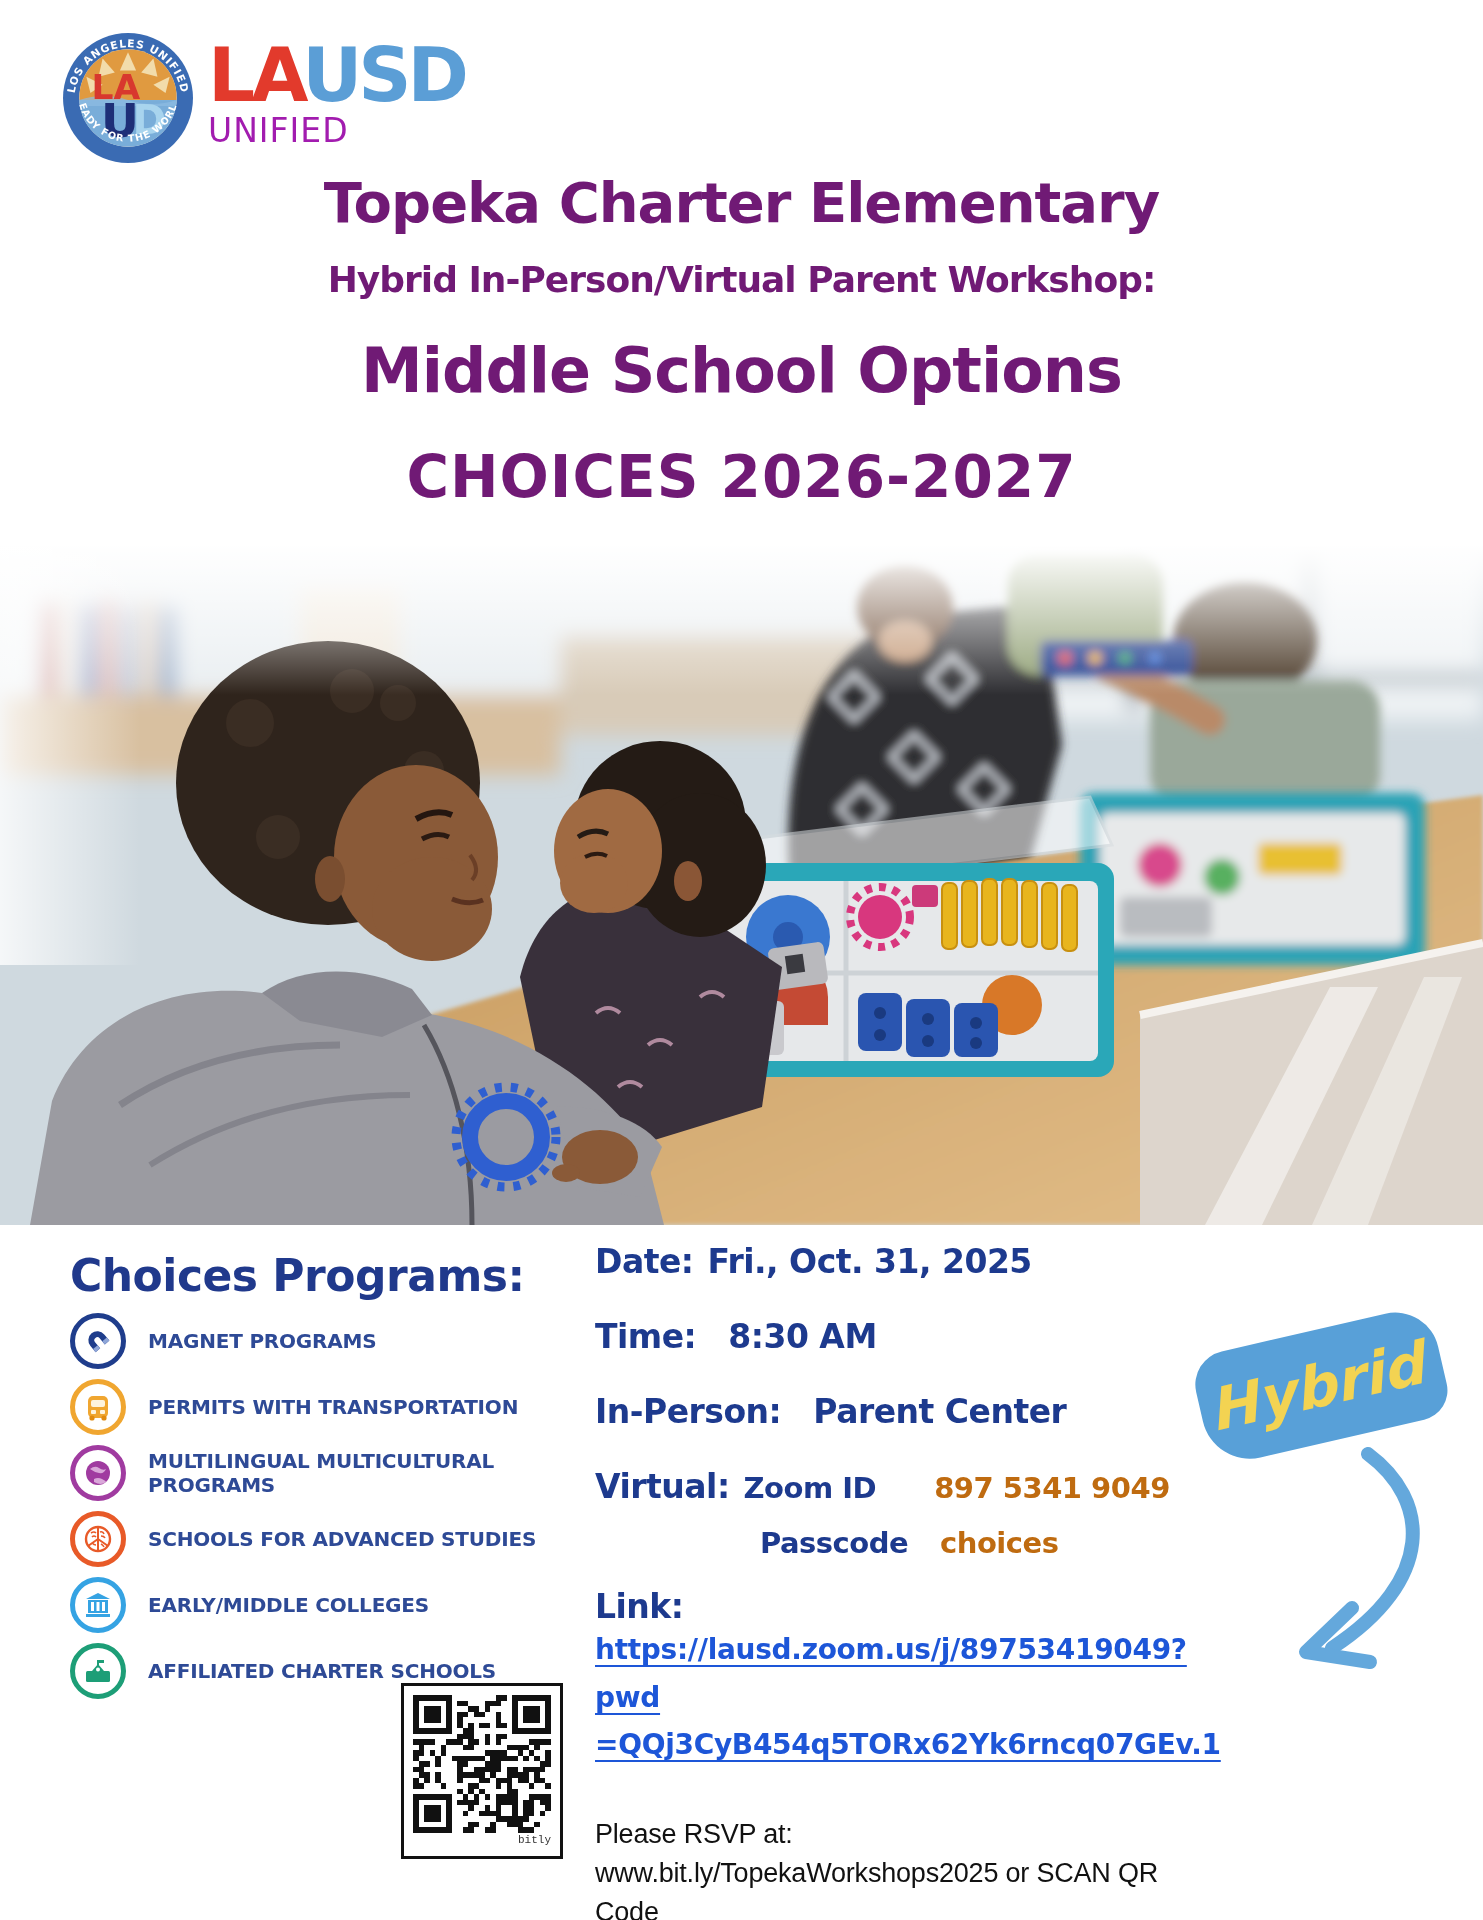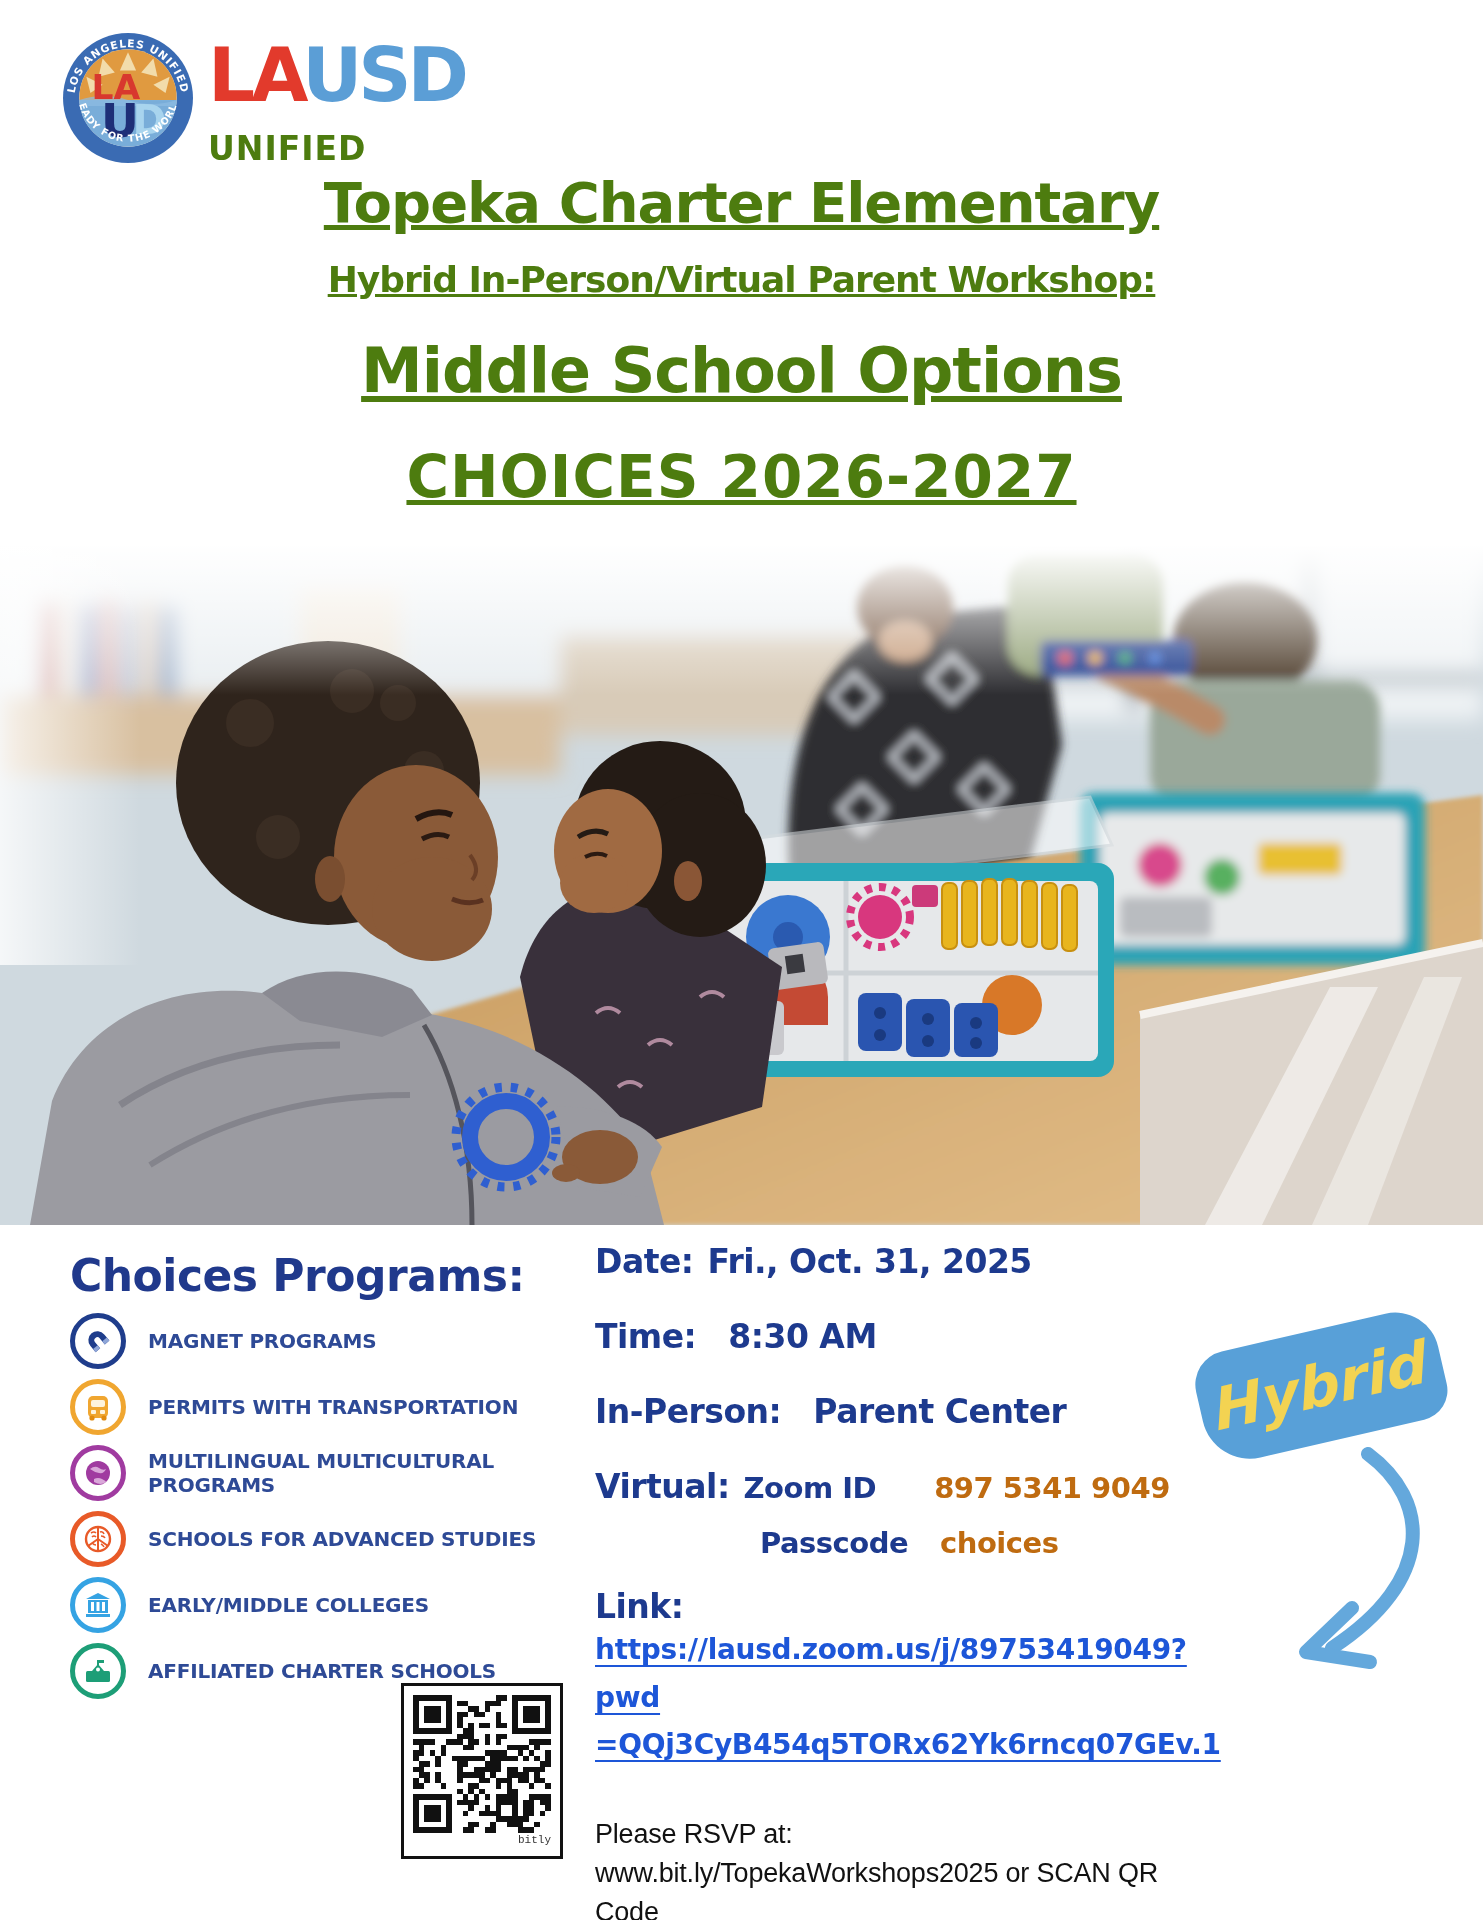--- a/index.html
+++ b/index.html
@@ -7,23 +7,23 @@
     width:1483px;height:1920px;position:relative;background:#ffffff;
     font-family:"DejaVu Sans", sans-serif;overflow:hidden;
   }
   
   .logo{position:absolute;left:62px;top:32px;display:flex;align-items:flex-start;}
   .seal{width:132px;height:132px;}
   .wordmark{margin-left:14px;margin-top:6px;line-height:1;}
   .wordmark .big{font-size:74px;font-weight:bold;letter-spacing:-4px;}
   .wm-la{color:#e23a2c;}
   .wm-usd{color:#5b9ed6;}
-  .wordmark .unified{font-size:33px;font-weight:bold;color:#4d7c0f;letter-spacing:1px;margin-top:20px;}
-  
-  .headline{position:absolute;left:0;top:170px;width:1483px;text-align:center;color:#4d7c0f;text-decoration:underline;}
+  .wordmark .unified{font-size:33px;font-weight:normal;color:#a21caf;letter-spacing:1px;margin-top:2px;}
+  
+  .headline{position:absolute;left:0;top:170px;width:1483px;text-align:center;color:#701a75;}
   .h-school{font-size:56px;font-weight:bold;letter-spacing:-1px;}
   .h-sub{font-size:36px;font-weight:bold;margin-top:24px;letter-spacing:-1px;}
   .h-topic{font-size:62px;font-weight:bold;margin-top:34px;letter-spacing:-1px;}
   .h-prog{font-size:58px;font-weight:bold;margin-top:36px;letter-spacing:1px;}
   
   .photo{position:absolute;left:0;top:545px;width:1483px;height:680px;}
   .photo svg{display:block;width:100%;height:100%;}
   
   .programs{position:absolute;left:70px;top:1250px;width:470px;}
   .programs-heading{font-size:44px;font-weight:bold;color:#20398c;letter-spacing:-0.5px;}

